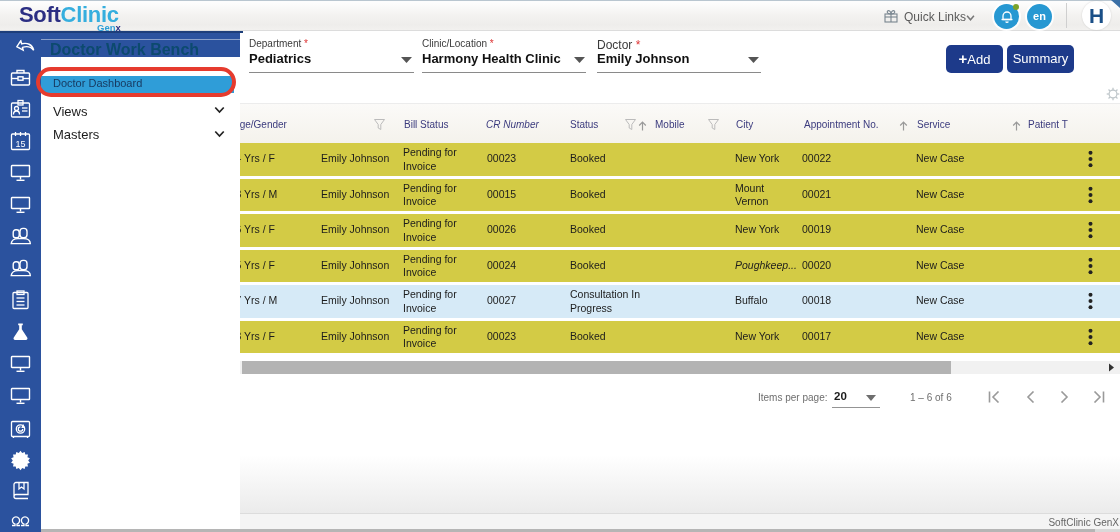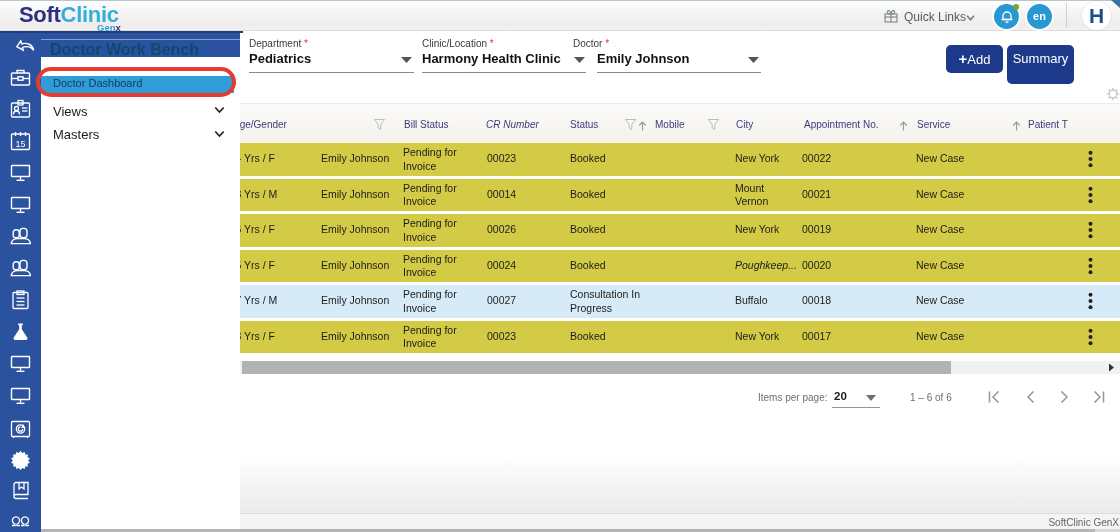--- a/index.html
+++ b/index.html
@@ -177,30 +177,30 @@
   </svg>
 <div class="abs" style="left:249px;top:72px;width:165px;height:1px;background:#8a8a8a;"></div>
 
 <div class="abs" style="left:422px;top:38px;font-size:10px;color:#3a3a3a;">Clinic/Location <span style="color:#d33;">*</span></div>
 <div class="abs" style="left:422px;top:51px;font-size:13px;font-weight:bold;color:#111;">Harmony Health Clinic</div>
 <svg class="abs" style="left:574px;top:57px;" width="11" height="6" viewBox="0 0 11 6">
     <path d="M0 0 H11 L5.5 6 Z" fill="#555"></path>
   </svg>
 <div class="abs" style="left:422px;top:72px;width:164px;height:1px;background:#8a8a8a;"></div>
 
-<div class="abs" style="left:573px;top:38px;font-size:10px;color:#3a3a3a;">Doctor <span style="color:#d33;">*</span></div>
+<div class="abs" style="left:597px;top:38px;font-size:12px;color:#3a3a3a;">Doctor <span style="color:#d33;">*</span></div>
 <div class="abs" style="left:597px;top:51px;font-size:13px;font-weight:bold;color:#111;">Emily Johnson</div>
 <svg class="abs" style="left:748px;top:57px;" width="11" height="6" viewBox="0 0 11 6">
     <path d="M0 0 H11 L5.5 6 Z" fill="#555"></path>
   </svg>
 <div class="abs" style="left:597px;top:72px;width:164px;height:1px;background:#8a8a8a;"></div>
 
 <div class="abs" style="left:946px;top:45px;width:57px;height:28px;background:#1d3a8a;border-radius:5px;
      color:#fff;font-size:13px;text-align:center;line-height:28px;"><b style="font-size:15px;">+</b>Add</div>
-<div class="abs" style="left:1007px;top:45px;width:67px;height:39px;background:#1d3a8a;border-radius:5px;
+<div class="abs" style="left:1007px;top:45px;width:67px;height:28px;background:#1d3a8a;border-radius:5px;
      color:#fff;font-size:13px;text-align:center;line-height:28px;">Summary</div>
 
 <svg class="abs" style="left:1105px;top:86px;" width="16" height="16" viewBox="0 0 16 16" fill="none" stroke="#bfc6ca">
   <circle cx="8" cy="8" r="3.9" stroke-width="1.2"></circle>
   <g stroke-width="1.3">
       <line x1="12.10" y1="8.00" x2="14.30" y2="8.00"></line>
       <line x1="10.90" y1="10.90" x2="12.45" y2="12.45"></line>
       <line x1="8.00" y1="12.10" x2="8.00" y2="14.30"></line>
       <line x1="5.10" y1="10.90" x2="3.55" y2="12.45"></line>
       <line x1="3.90" y1="8.00" x2="1.70" y2="8.00"></line>
@@ -261,21 +261,21 @@
   <svg class="dots" width="5" height="17" viewBox="0 0 5 17">
       <circle cx="2.5" cy="2.2" r="2" fill="#222"></circle>
       <circle cx="2.5" cy="8.5" r="2" fill="#222"></circle>
       <circle cx="2.5" cy="14.8" r="2" fill="#222"></circle>
     </svg>
 </div>
 <div class="row" style="top:178.5px;background:#d3cb45;">
   <span class="c" style="left:-4.5px;">8 Yrs / M</span>
   <span class="c" style="left:81px;">Emily Johnson</span>
   <span class="c" style="left:163px;">Pending for<br>Invoice</span>
-  <span class="c" style="left:247px;">00014</span>
+  <span class="c" style="left:247px;">00015</span>
   <span class="c" style="left:330px;">Booked</span>
   <span class="c" style="left:495px;">Mount<br>Vernon</span>
   <span class="c" style="left:562px;">00021</span>
   <span class="c" style="left:676px;">New Case</span>
   <svg class="dots" width="5" height="17" viewBox="0 0 5 17">
       <circle cx="2.5" cy="2.2" r="2" fill="#222"></circle>
       <circle cx="2.5" cy="8.5" r="2" fill="#222"></circle>
       <circle cx="2.5" cy="14.8" r="2" fill="#222"></circle>
     </svg>
 </div>

